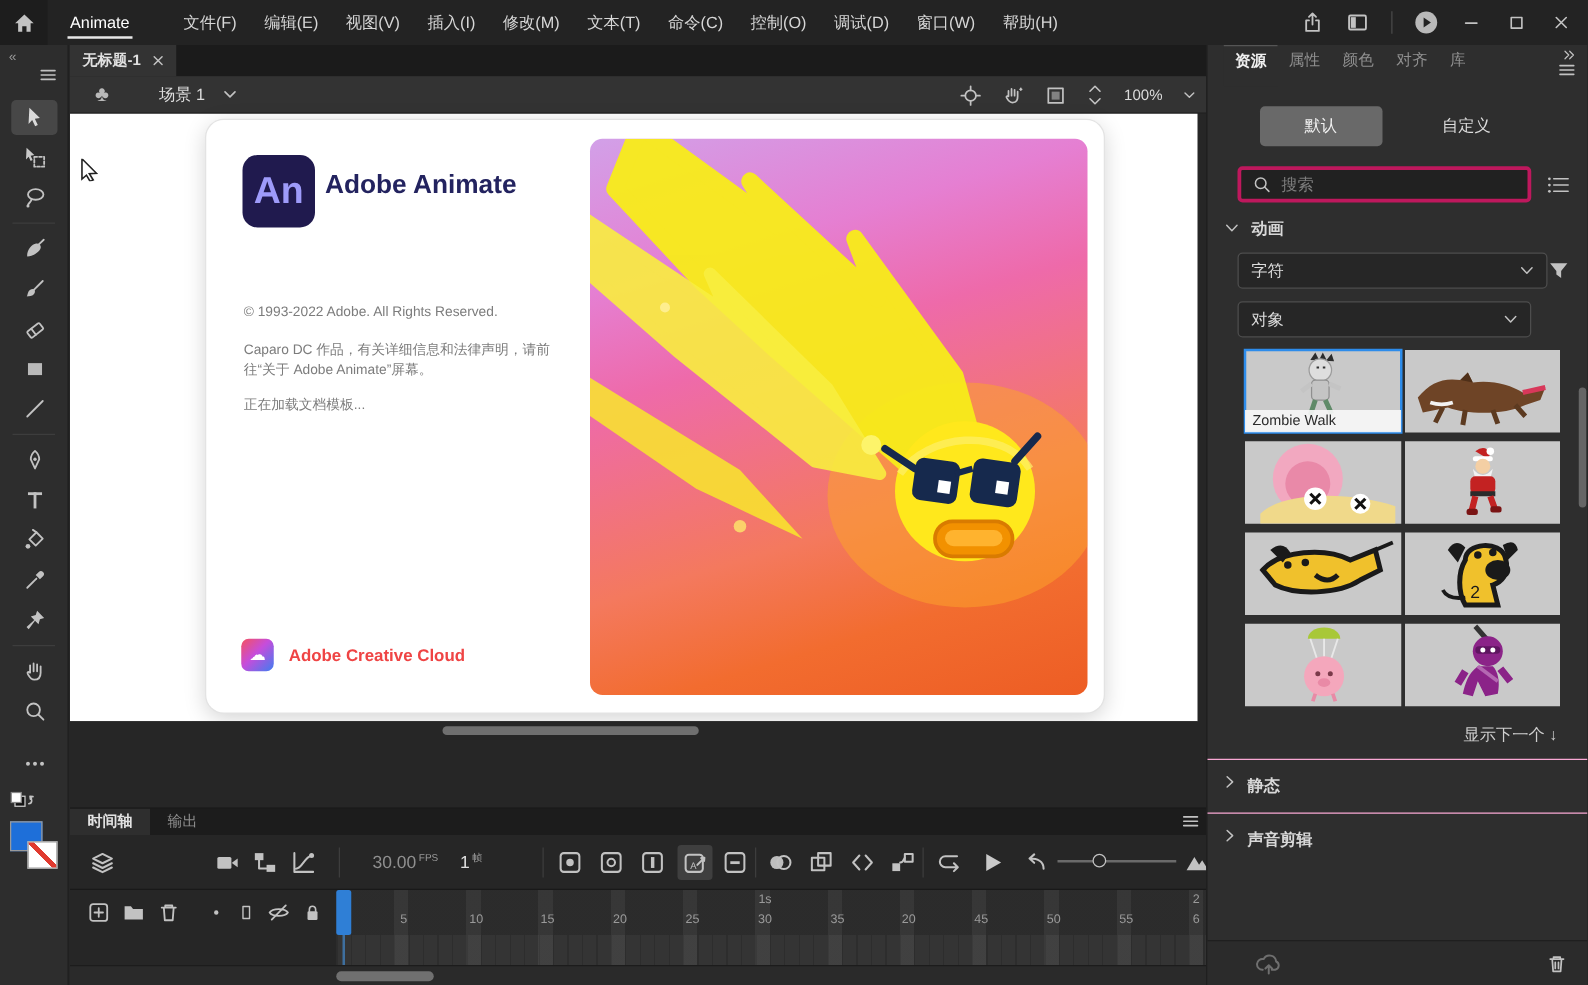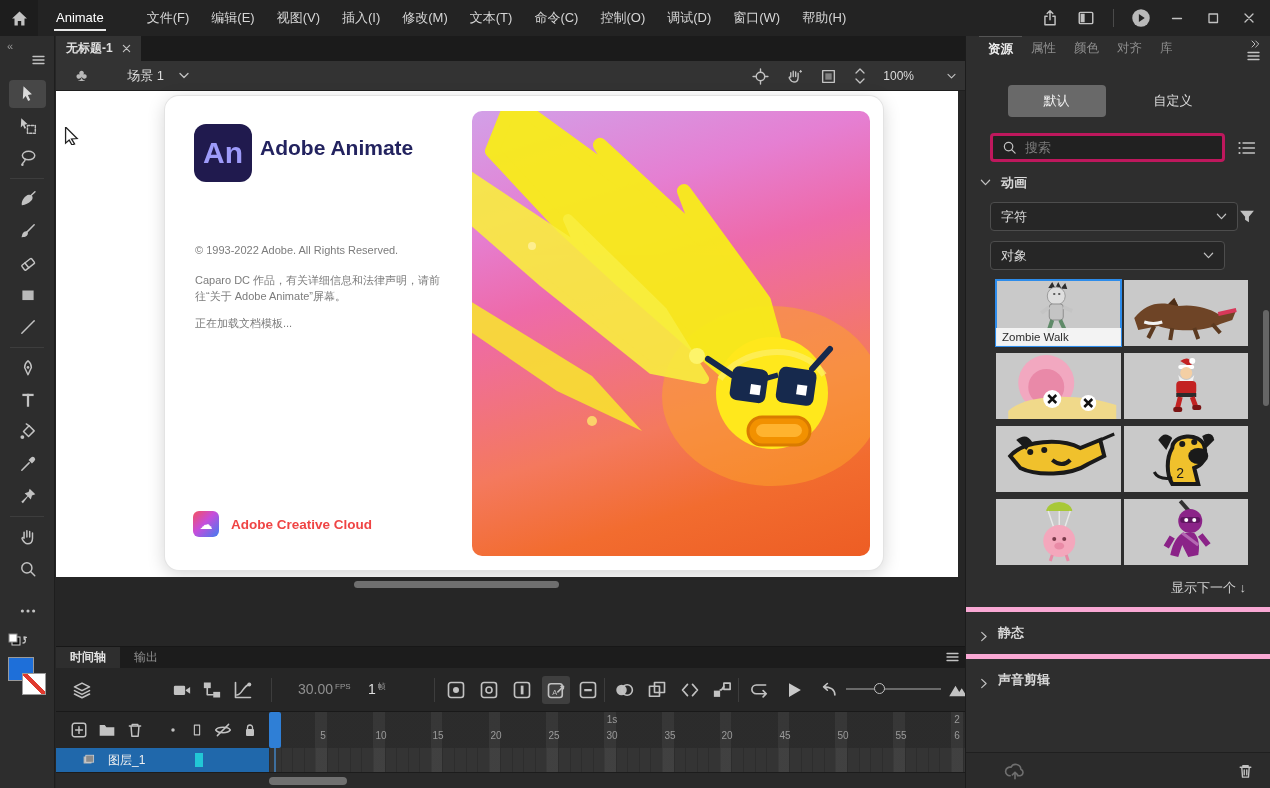--- a/index.html
+++ b/index.html
@@ -38,21 +38,21 @@
 
   
   #center { position:absolute; top:36px; left:56px; width:909px; bottom:0; }
   #tabbar { height:25px; background:#1b1b1b; display:flex; }
   .doc-tab { background:#333333; height:25px; display:flex; align-items:center; padding:0 10px; gap:9px; color:#e0e0e0; font-size:12px; font-weight:bold; }
   #editbar { height:30px; background:#333333; border-bottom:1px solid #1f1f1f; display:flex; align-items:center; position:relative; }
   .scene-club { color:#b9b9b9; font-size:17px; margin-left:20px; }
   .scene-name { margin-left:40px; color:#dcdcdc; }
   .scene-chev { margin-left:14px; }
   .editbar-right { position:absolute; right:8px; top:0; height:30px; display:flex; align-items:center; gap:17px; }
-  .zoom-box { display:flex; align-items:center; gap:32px; color:#dcdcdc; font-size:12px; }
+  .zoom-box { display:flex; align-items:center; gap:16px; color:#dcdcdc; font-size:12px; }
 
   
   #stagewrap { position:absolute; top:55px; left:0; right:0; bottom:196px; background:#262626; }
   #stage { position:absolute; top:0; left:0; right:7px; bottom:15px; background:#ffffff; }
   #hscroll { position:absolute; left:0; right:7px; bottom:0; height:15px; background:#262626; }
   #hscroll .thumb { position:absolute; left:298px; width:205px; top:4px; height:7px; background:#6f6f6f; border-radius:4px; }
   #stage-cursor { position:absolute; top:36px; left:8px; }
 
   
   #splash { position:absolute; left:109px; top:5px; width:718px; height:474px; background:#ffffff; border-radius:14px; box-shadow:0 0 0 1px #e3e3e3, 0 4px 18px rgba(0,0,0,.18); }
@@ -121,21 +121,21 @@
   .search-box input::placeholder { color:#7d7d7d; }
   .sec-head { display:flex; align-items:center; gap:10px; padding:12px 14px 10px 14px; color:#d8d8d8; font-size:13px; font-weight:bold; }
   .dd-row { display:flex; align-items:center; margin:0 14px 10px 24px; }
   .dd { flex:1; display:flex; align-items:center; justify-content:space-between; background:#262626; border:1px solid #4d4d4d; border-radius:4px; height:29px; padding:0 10px; color:#dcdcdc; font-size:13px; }
   #asset-grid { display:grid; grid-template-columns:1fr 1fr; gap:7px 3px; margin:10px 22px 0 30px; }
   .cell { height:66px; background:#c9c9c9; position:relative; overflow:hidden; }
   .cell.selected { outline:2px solid #2d8ceb; outline-offset:-1px; }
   .cell .lbl { position:absolute; left:0; right:0; bottom:0; height:18px; background:rgba(246,246,246,.92); color:#2b2b2b; font-size:11.5px; padding-left:6px; display:flex; align-items:center; }
   .cell svg { width:100%; height:100%; }
   .shownext { text-align:right; padding:14px 24px 10px 0; color:#cfcfcf; font-size:13px; }
-  .rp-section { border-top:5px solid #f9a8d4; display:flex; align-items:flex-end; gap:10px; padding:12px 14px; color:#d8d8d8; font-size:13px; font-weight:bold; }
+  .rp-section { border-top:1px solid #f9a8d4; display:flex; align-items:flex-start; gap:10px; padding:12px 14px; color:#d8d8d8; font-size:13px; font-weight:bold; }
   #rp-footer { position:absolute; left:0; right:0; bottom:0; height:36px; background:#2b2b2b; border-top:1px solid #1f1f1f; display:flex; align-items:center; justify-content:space-between; padding:0 16px 0 38px; }
   #rp-scroll { position:absolute; right:1px; top:274px; width:6px; height:96px; background:#666; border-radius:3px; }
 </style>
 </head>
 <body>
 
 <div id="menubar">
   <div class="home-btn">
     <svg width="17" height="17" viewBox="0 0 16 16">
         <path class="icf" d="M8 1.5 L15 8 H12.7 V14.5 H9.6 V10.3 H6.4 V14.5 H3.3 V8 H1 Z" fill="#d9d9d9"></path>
@@ -533,28 +533,20 @@
         <span class="rnum" style="left:331px">30</span>
         <span class="rnum" style="left:389px">35</span>
         <span class="rnum" style="left:446px">20</span>
         <span class="rnum" style="left:504px">45</span>
         <span class="rnum" style="left:562px">50</span>
         <span class="rnum" style="left:620px">55</span>
         <span class="rnum" style="left:676px">6</span>
       </div>
 
       <div id="layer-row">
-        <div class="lr-left">
-          <svg width="16" height="14" viewBox="0 0 16 16" style="margin-left:24px">
-              <rect x="3" y="4" width="9" height="8" fill="#b9b9b9"></rect>
-              <rect x="5.5" y="2.5" width="9" height="8" fill="#8b8b8b" stroke="#d9d9d9" stroke-width="0.8"></rect>
-            </svg>
-          <span class="lname">图层_1</span>
-          <span class="outline-chip"></span>
-        </div>
         <div class="lr-frames"></div>
       </div>
 
       <div id="tl-empty">
           <div class="fr"></div>
         </div>
       <div id="playhead-line"></div>
       <div id="playhead-head"></div>
       <div id="tl-hscroll">
           <div class="thumb"></div>

